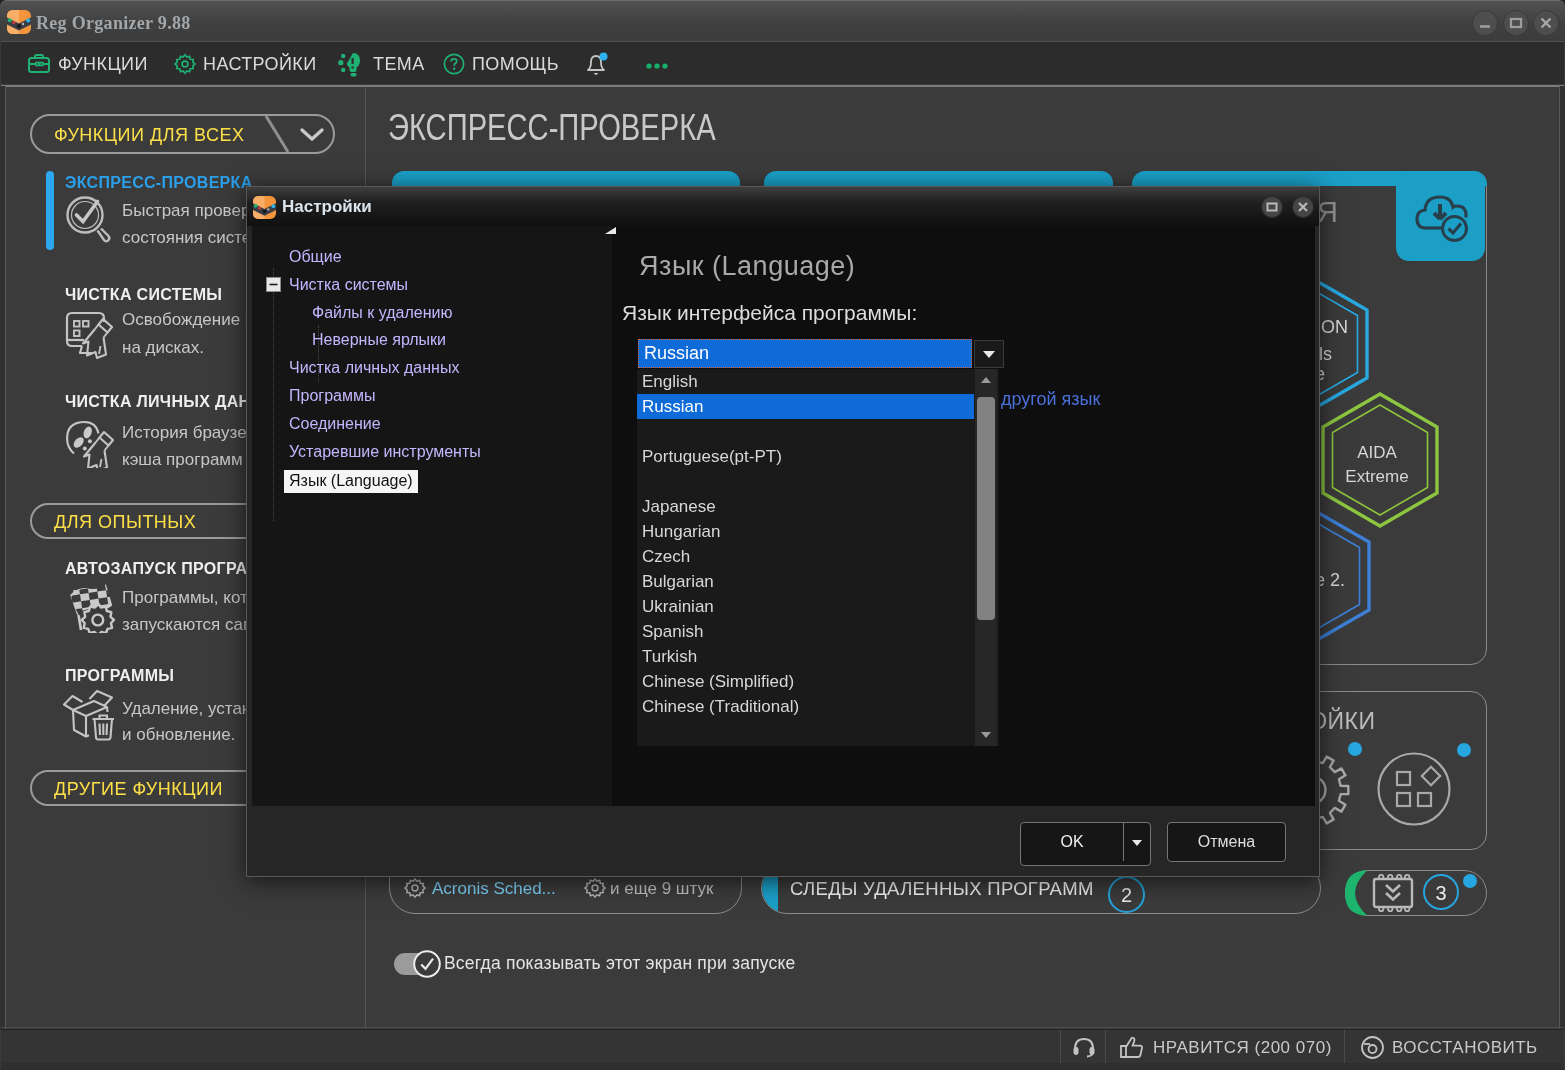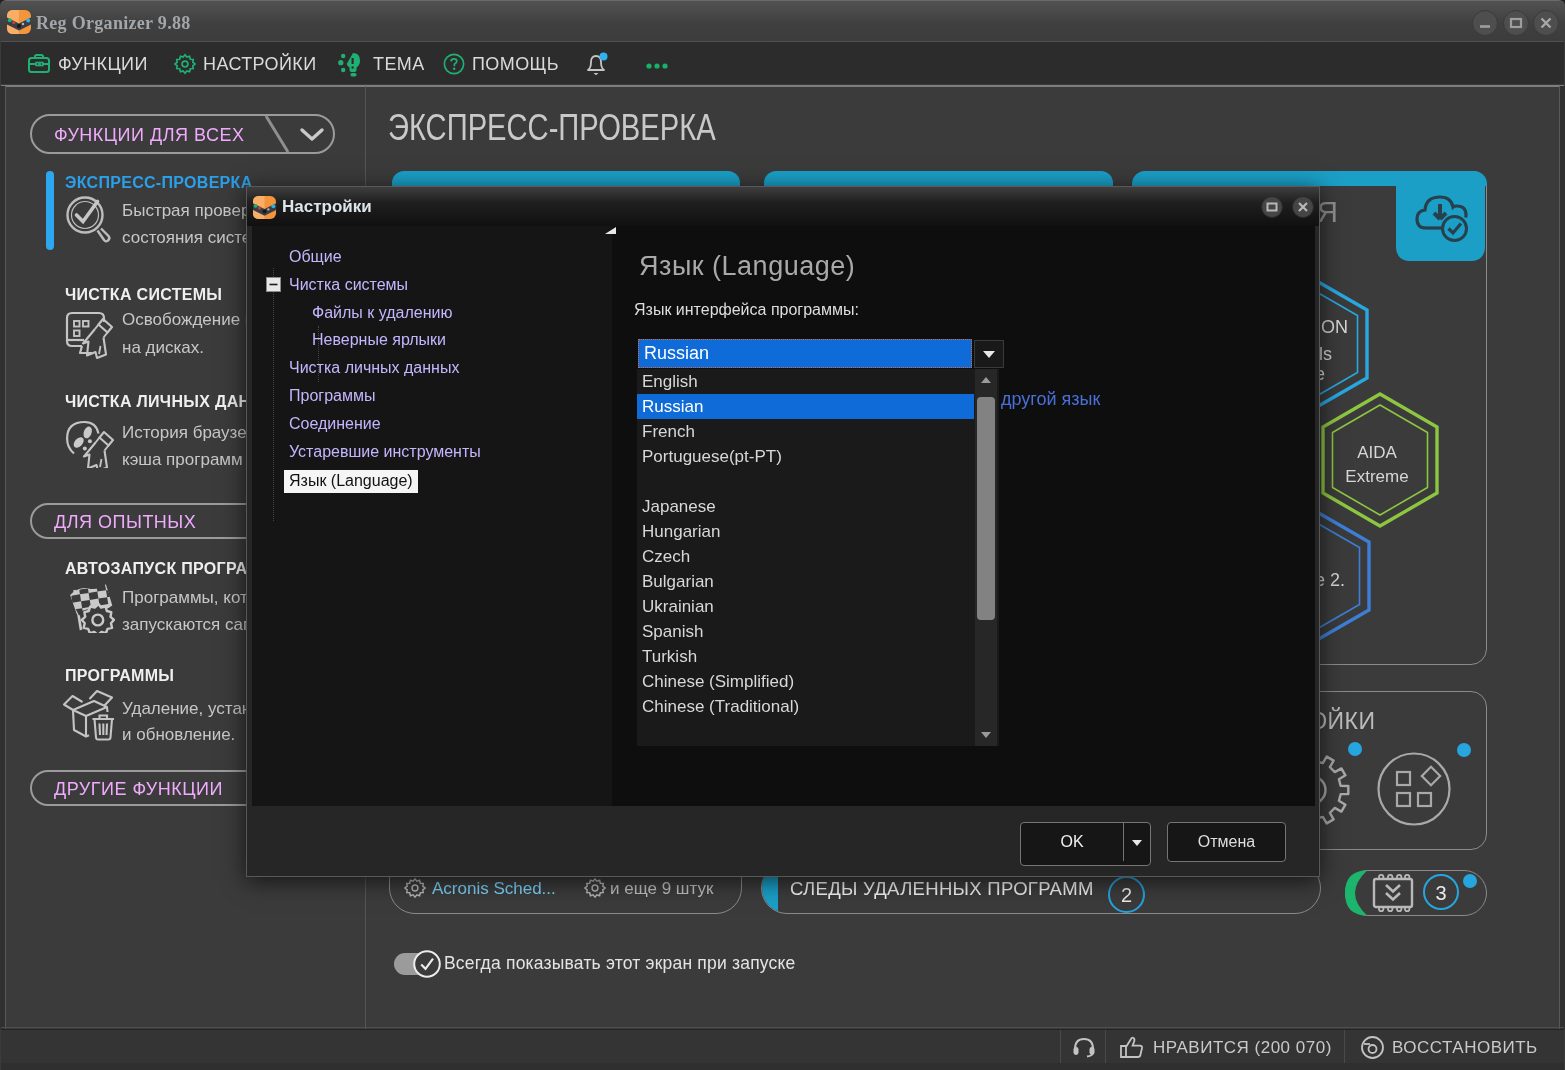--- a/index.html
+++ b/index.html
@@ -5,21 +5,21 @@
 html,body{width:1565px;height:1070px;overflow:hidden;background:#222}
 body{font-family:"Liberation Sans",sans-serif;position:relative}
 .abs{position:absolute}
 #app{position:absolute;left:0;top:0;width:1565px;height:1070px;background:#3b3b3c;border-radius:6px 6px 0 0;overflow:hidden}
 .titlebar{position:absolute;left:0;top:0;width:1565px;height:41px;background:linear-gradient(#525252,#404040 55%,#3c3c3c);border-radius:6px 6px 0 0;border-top:1px solid #6a6a6a}
 .apptitle{position:absolute;left:36px;top:12px;font-family:"Liberation Serif",serif;font-weight:bold;font-size:18px;color:#a2a7ab;letter-spacing:.3px}
 .winbtn{position:absolute;top:9px;width:26px;height:26px;border-radius:50%;background:#4e4e4e;border:1px solid #3b3b3b;color:#a4a4a4;text-align:center}
 .menubar{position:absolute;left:1px;top:41px;width:1563px;height:43px;background:#2c2c2d;border-top:1px solid #515151}
 .menuline{position:absolute;left:1px;top:85px;width:1563px;height:2px;background:#7d7d7d}
 .menuitem{position:absolute;top:12px;font-size:18px;color:#dadada;letter-spacing:.4px}
-.sideBtn{position:absolute;left:30px;width:305px;height:40px;border:2px solid #9b9b9b;border-radius:20px;color:#f0abfc;font-size:18px;letter-spacing:.5px;font-weight:bold}
+.sideBtn{position:absolute;left:30px;width:305px;height:40px;border:2px solid #9b9b9b;border-radius:20px;color:#fde047;font-size:18px;letter-spacing:.5px;font-weight:bold}
 .sideBtn span{position:absolute;left:22px;top:9px;font-weight:normal}
 .itemtitle{position:absolute;left:65px;font-size:16px;font-weight:bold;color:#efefef;letter-spacing:.3px}
 .itemdesc{position:absolute;left:122px;font-size:17px;color:#c7c7c7;white-space:nowrap}
 .bigheading{position:absolute;left:388px;top:107px;font-size:36px;color:#c9c9c9;transform:scaleX(.81);transform-origin:0 0;white-space:nowrap}
 .tealbtn{position:absolute;top:171px;height:74px;background:#1b9fc7;border-radius:12px 12px 0 0}
 .panelborder{position:absolute;border:1px solid #8b8b8b;border-radius:16px}
 .bluedot{position:absolute;width:14px;height:14px;border-radius:50%;background:#27a5de}
 .bottombar{position:absolute;left:1px;top:1029px;width:1563px;height:34px;background:#343435;border-top:1px solid #242424}
 .bbtext{position:absolute;top:8px;font-size:17px;color:#c9c9c9;letter-spacing:.5px}
 .bbsep{position:absolute;top:0;width:1px;height:34px;background:#4a4a4a}
@@ -373,37 +373,36 @@
     <div class="treeitem" style="left:60px;top:78px">Файлы к удалению</div>
     <div class="treeitem" style="left:60px;top:105px">Неверные ярлыки</div>
     <div class="treeitem" style="left:37px;top:133px">Чистка личных данных</div>
     <div class="treeitem" style="left:37px;top:161px">Программы</div>
     <div class="treeitem" style="left:37px;top:189px">Соединение</div>
     <div class="treeitem" style="left:37px;top:217px">Устаревшие инструменты</div>
     <div class="treeitem" style="left:32px;top:244px;background:#f5f5f5;color:#111;padding:2px 5px 3px 5px">Язык (Language)</div>
   </div>
   <div class="rightpanel">
     <div class="abs" style="left:27px;top:25px;font-size:27px;color:#a9a9a9;letter-spacing:.5px">Язык (Language)</div>
-    <div class="abs" style="left:22px;top:75px;font-size:16px;color:#dedede">Язык интерфейса программы:</div>
+    <div class="abs" style="left:10px;top:75px;font-size:21px;color:#dedede">Язык интерфейса программы:</div>
     <div class="abs" style="left:389px;top:163px;font-size:18px;color:#4a6fd8">другой язык</div>
   </div>
 
   <div class="combo">
         <div class="abs" style="left:5px;top:3px;font-size:18px;color:#fff">Russian</div>
       </div>
   <div class="abs" style="left:727px;top:153px;width:30px;height:28px;background:#191919;border:1px solid #3a3a3a">
     <svg width="28" height="26" viewBox="0 0 28 26">
           <path d="M8 10 L14 17 L20 10 Z" fill="#e8e8e8"></path>
         </svg>
   </div>
 
   <div class="abs" style="left:390px;top:182px;width:362px;height:377px;background:#1a1a1a;z-index:5">
     <div class="listrow" style="top:0">English</div>
     <div class="listrow" style="top:25px;background:#0f6bd7;color:#fff;width:337px">Russian</div>
-    <div class="listrow" style="top:50px">French</div>
     <div class="listrow" style="top:75px">Portuguese(pt-PT)</div>
     <div class="listrow" style="top:125px">Japanese</div>
     <div class="listrow" style="top:150px">Hungarian</div>
     <div class="listrow" style="top:175px">Czech</div>
     <div class="listrow" style="top:200px">Bulgarian</div>
     <div class="listrow" style="top:225px">Ukrainian</div>
     <div class="listrow" style="top:250px">Spanish</div>
     <div class="listrow" style="top:275px">Turkish</div>
     <div class="listrow" style="top:300px">Chinese (Simplified)</div>
     <div class="listrow" style="top:325px">Chinese (Traditional)</div>

